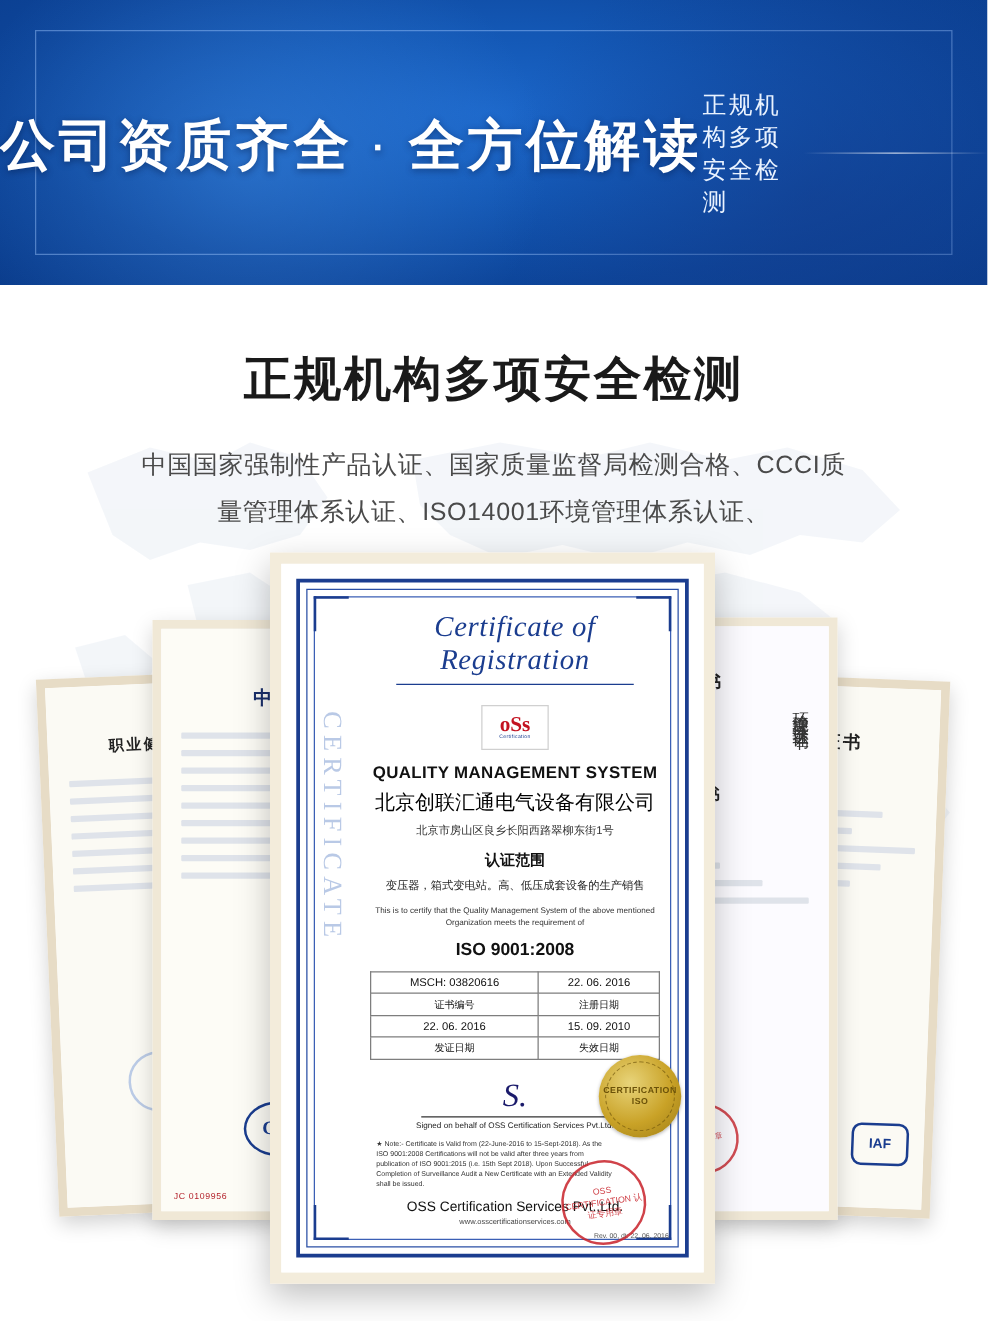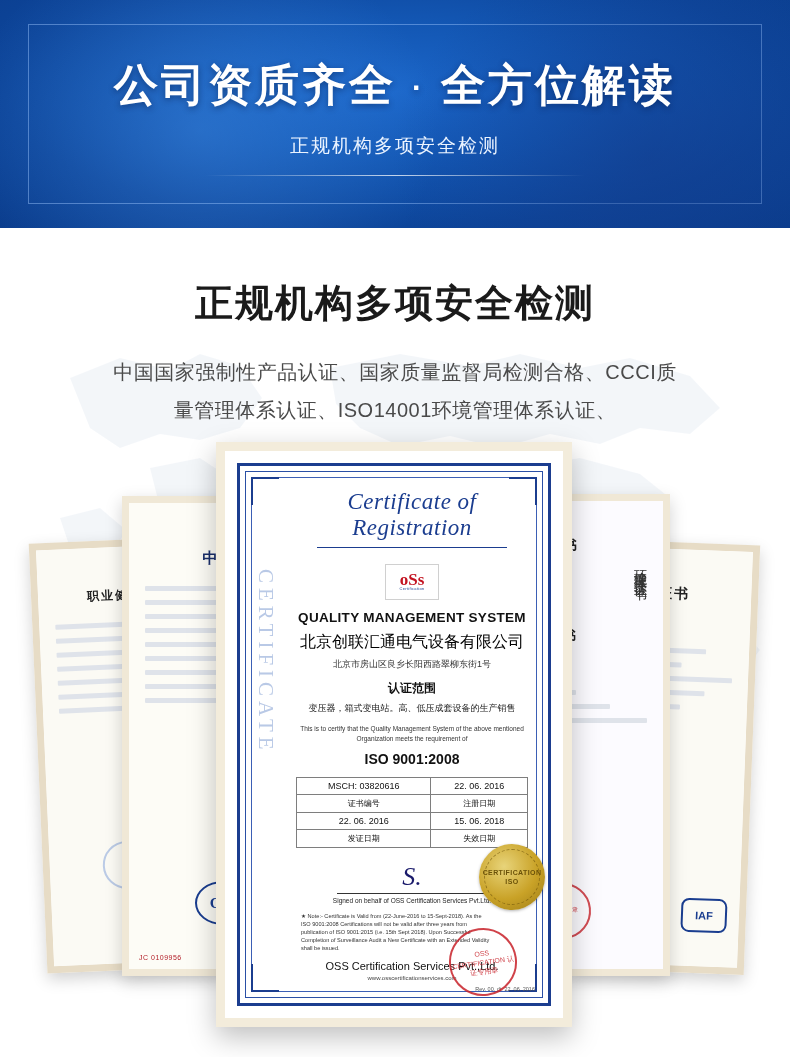--- a/index.html
+++ b/index.html
@@ -49,21 +49,20 @@
     position: absolute;
     left: 28px; top: 24px;
     right: 28px; bottom: 24px;
     border: 1px solid rgba(160,200,255,0.45);
     box-sizing: border-box;
   }
   .banner-inner {
     position: relative;
     z-index: 3;
     display: flex;
-    flex-direction: column;
     align-items: center;
     justify-content: center;
     height: 100%;
   }
   .banner-title {
     color: #ffffff;
     font-size: 44px;
     font-weight: bold;
     letter-spacing: 3px;
     white-space: nowrap;
@@ -680,21 +679,21 @@
                   <tr>
                 <td class="val">MSCH: 03820616</td>
                 <td class="val">22. 06. 2016</td>
               </tr>
               <tr>
                 <td class="lab">证书编号</td>
                 <td class="lab">注册日期</td>
               </tr>
               <tr>
                 <td class="val">22. 06. 2016</td>
-                <td class="val">15. 06. 2018</td>
+                <td class="val">15. 09. 2010</td>
               </tr>
               <tr>
                 <td class="lab">发证日期</td>
                 <td class="lab">失效日期</td>
               </tr>
             </tbody>
               </table>
 
             <div class="cc-sign">
               <span class="cc-sign-glyph">S.</span>

